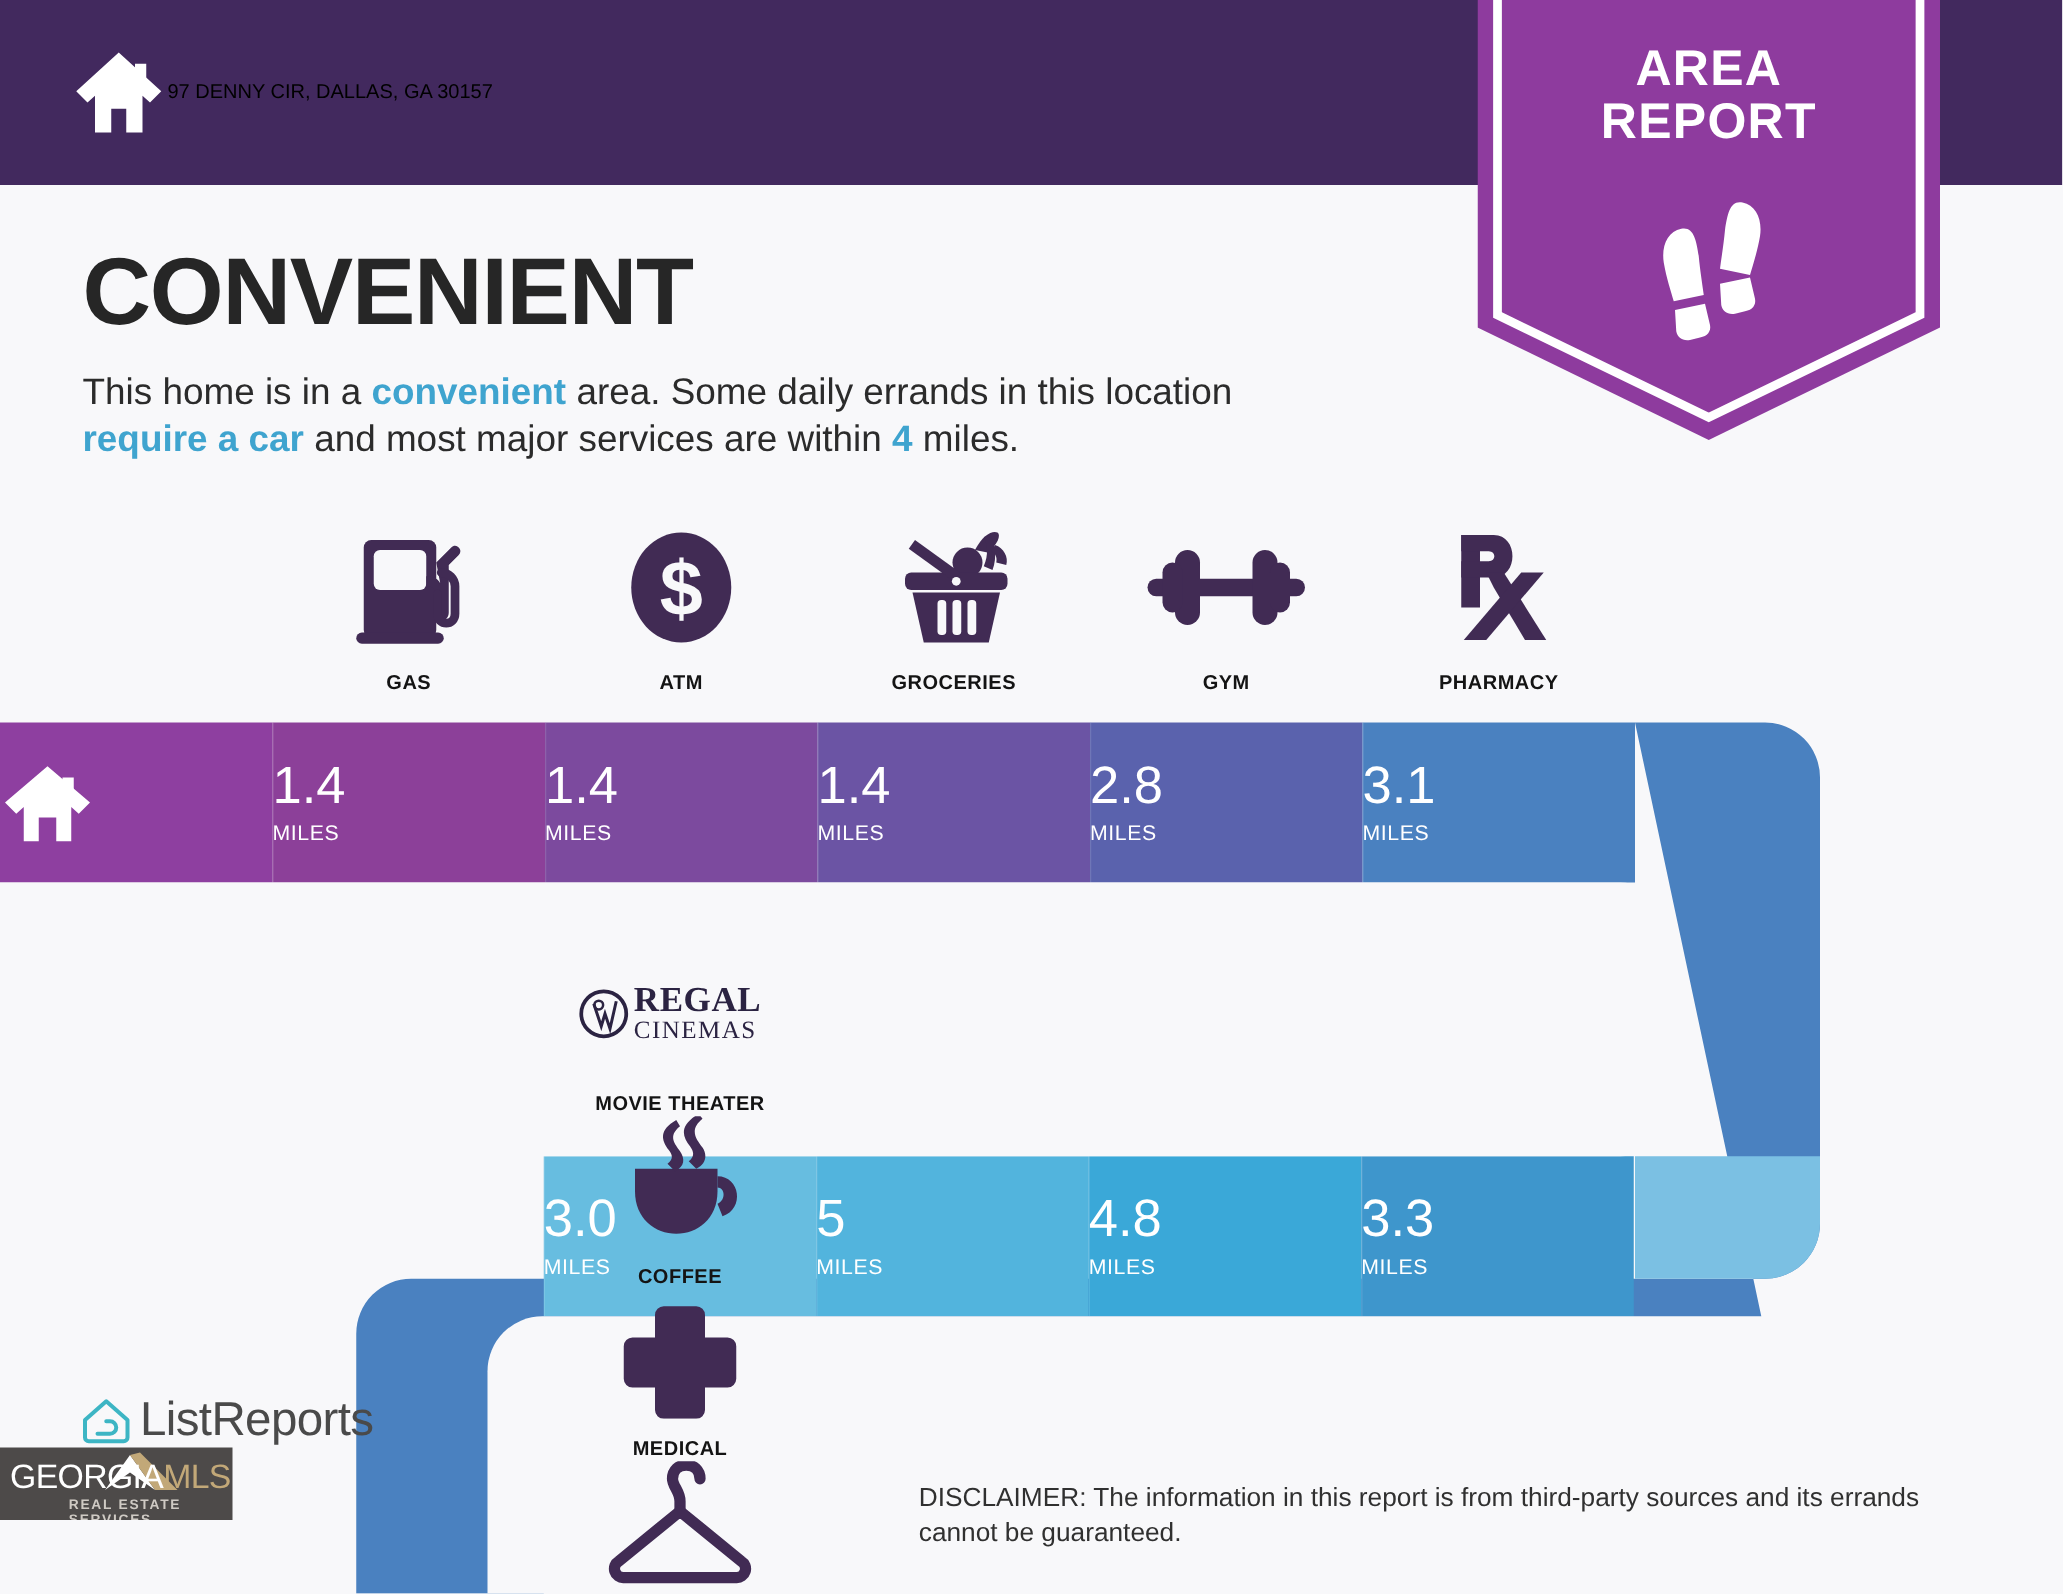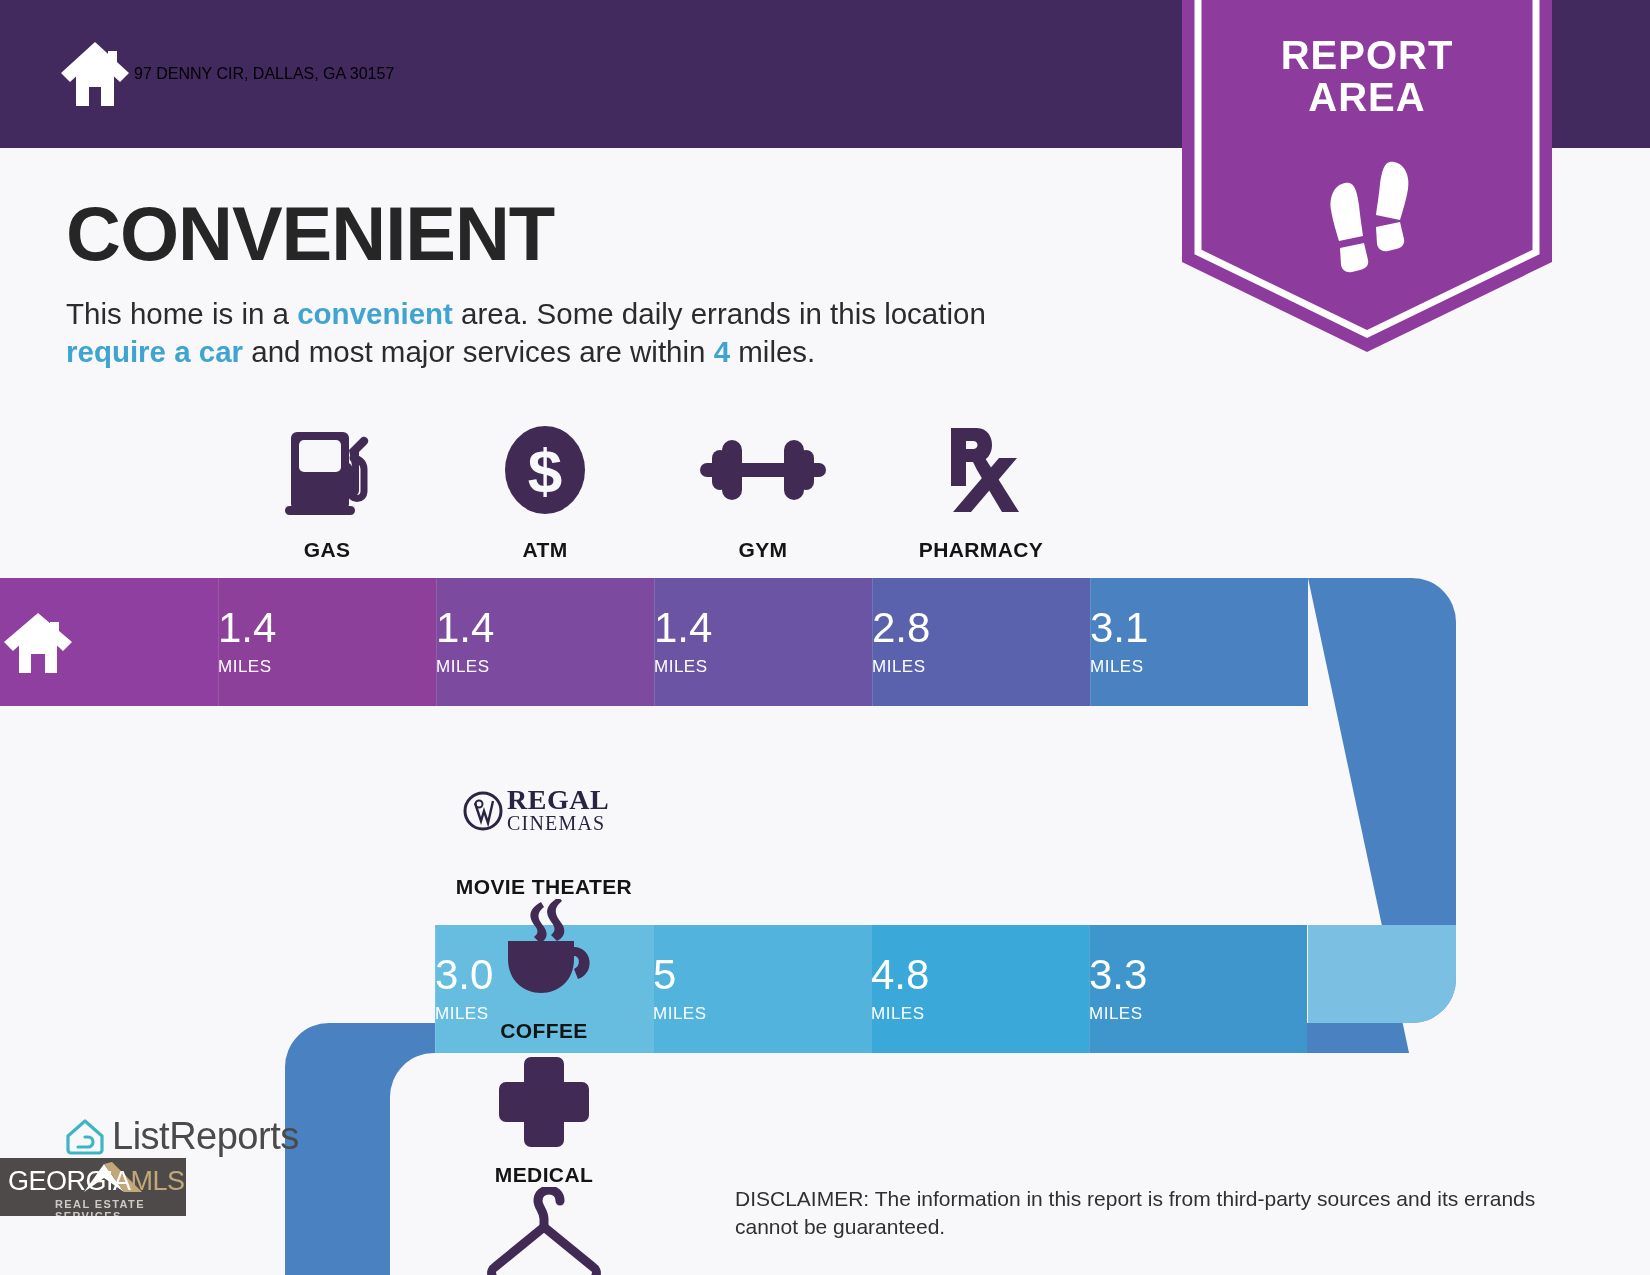--- a/index.html
+++ b/index.html
@@ -65,21 +65,21 @@
     display: flex;
   }
   .icon-cell {
     display: flex; flex-direction: column;
     align-items: center; justify-content: flex-end;
   }
   .icon-glyph { height: 104px; display: flex; align-items: flex-end; justify-content: center; }
   .icon-glyph svg { display: block; }
   .icon-label {
     margin-top: 16px;
-    font-size: 21px; font-weight: bold;
+    font-size: 16px; font-weight: bold;
     color: #141414; letter-spacing: 0.4px;
     white-space: nowrap;
   }
 
   #icon-row-top { left: 218px; top: 418px; width: 1090px; }
   #icon-row-top .icon-cell { width: 218px; }
   #icon-row-bottom { left: 435px; top: 755px; width: 872px; z-index: 4; flex-direction: column; }
   #icon-row-bottom .icon-cell { width: 218px; }
 
   
@@ -174,22 +174,22 @@
       <path d="M0 0 H370 V262 L185 352 L0 262 Z" fill="#8e3b9e"></path>
       <path d="M16 0 V252 L185 334 L354 252 V0" fill="none" stroke="#ffffff" stroke-width="7"></path>
       <g fill="#ffffff">
         <path d="M163 183 c-11 2 -16 14 -14 27 c2 12 6 24 8 31 l24 -5 c-1 -8 -3 -20 -4 -31 c-2 -13 -4 -24 -14 -22 Z"></path>
         <path d="M158 248 l24 -5 l4 17 c1 5 -2 9 -8 10 l-8 2 c-6 1 -10 -2 -11 -7 Z"></path>
         <path d="M212 162 c11 2 16 14 14 27 c-2 12 -6 24 -8 31 l-24 -5 c1 -8 3 -20 4 -31 c2 -13 4 -24 14 -22 Z"></path>
         <path d="M194 227 l24 -5 l4 17 c1 5 -2 9 -8 10 l-8 2 c-6 1 -10 -2 -11 -7 Z"></path>
       </g>
     </svg>
     <div id="banner-text">
+      <div>AREA</div>
       <div>REPORT</div>
-      <div>AREA</div>
     </div>
   </div>
 
   <div id="headline">CONVENIENT</div>
   <div id="subtext">
     <span>This home is in a </span><b>convenient</b><span> area. Some daily errands in this location </span><b>require a car</b><span> and most major services are within </span><b>4</b><span> miles.</span>
   </div>
 
   <svg id="snake" viewBox="0 0 1650 700">
     <path d="M1308 3 H1412 a44 44 0 0 1 44 44 V404 a44 44 0 0 1 -44 44 H329 a44 44 0 0 0 -44 44 V700 H435 V492 a0 0 0 0 1 0 0 H1412 a0 0 0 0 0 0 0 Z" fill="#4a81c0"></path>
@@ -216,20 +216,40 @@
     <div class="icon-cell">
       <div class="icon-glyph">
         <svg width="104" height="104" viewBox="0 0 104 104">
           <ellipse cx="52" cy="52" rx="40" ry="44" fill="#412b54"></ellipse>
           <text x="52" y="74" font-family="Liberation Sans, sans-serif" font-size="62" font-weight="bold" fill="#f8f8fa" text-anchor="middle">$</text>
         </svg>
       </div>
       <div class="icon-label">ATM</div>
     </div>
 
+    <div class="icon-cell">
+      <div class="icon-glyph">
+        <svg width="110" height="104" viewBox="0 0 110 104">
+          <g fill="#412b54">
+            <circle cx="66" cy="32" r="12"></circle>
+            <path d="M72 22 c6 -12 14 -16 18 -14 c3 2 0 10 -8 16 Z"></path>
+            <path d="M84 10 c4 6 6 18 2 28 l-7 -3 c4 -9 3 -18 0 -23 Z"></path>
+            <path d="M88 18 c7 2 11 10 9 16 l-8 -2 c1 -4 -1 -8 -4 -9 Z"></path>
+            <rect x="16" y="40" width="82" height="14" rx="5"></rect>
+            <path d="M22 56 h70 l-9 40 h-52 Z"></path>
+            <rect x="42" y="62" width="7" height="28" rx="3" fill="#f8f8fa"></rect>
+            <rect x="54" y="62" width="7" height="28" rx="3" fill="#f8f8fa"></rect>
+            <rect x="66" y="62" width="7" height="28" rx="3" fill="#f8f8fa"></rect>
+            <path d="M24 14 l36 26 l-5 7 l-36 -26 Z"></path>
+            <circle cx="57" cy="47" r="3.5" fill="#f8f8fa"></circle>
+          </g>
+        </svg>
+      </div>
+      <div class="icon-label">GROCERIES</div>
+    </div>
 
     <div class="icon-cell">
       <div class="icon-glyph">
         <svg width="130" height="104" viewBox="0 0 130 104">
           <g fill="#412b54">
             <rect x="2" y="45" width="126" height="14" rx="7"></rect>
             <rect x="24" y="22" width="20" height="60" rx="10"></rect>
             <rect x="86" y="22" width="20" height="60" rx="10"></rect>
             <rect x="14" y="32" width="16" height="40" rx="8"></rect>
             <rect x="100" y="32" width="16" height="40" rx="8"></rect>

